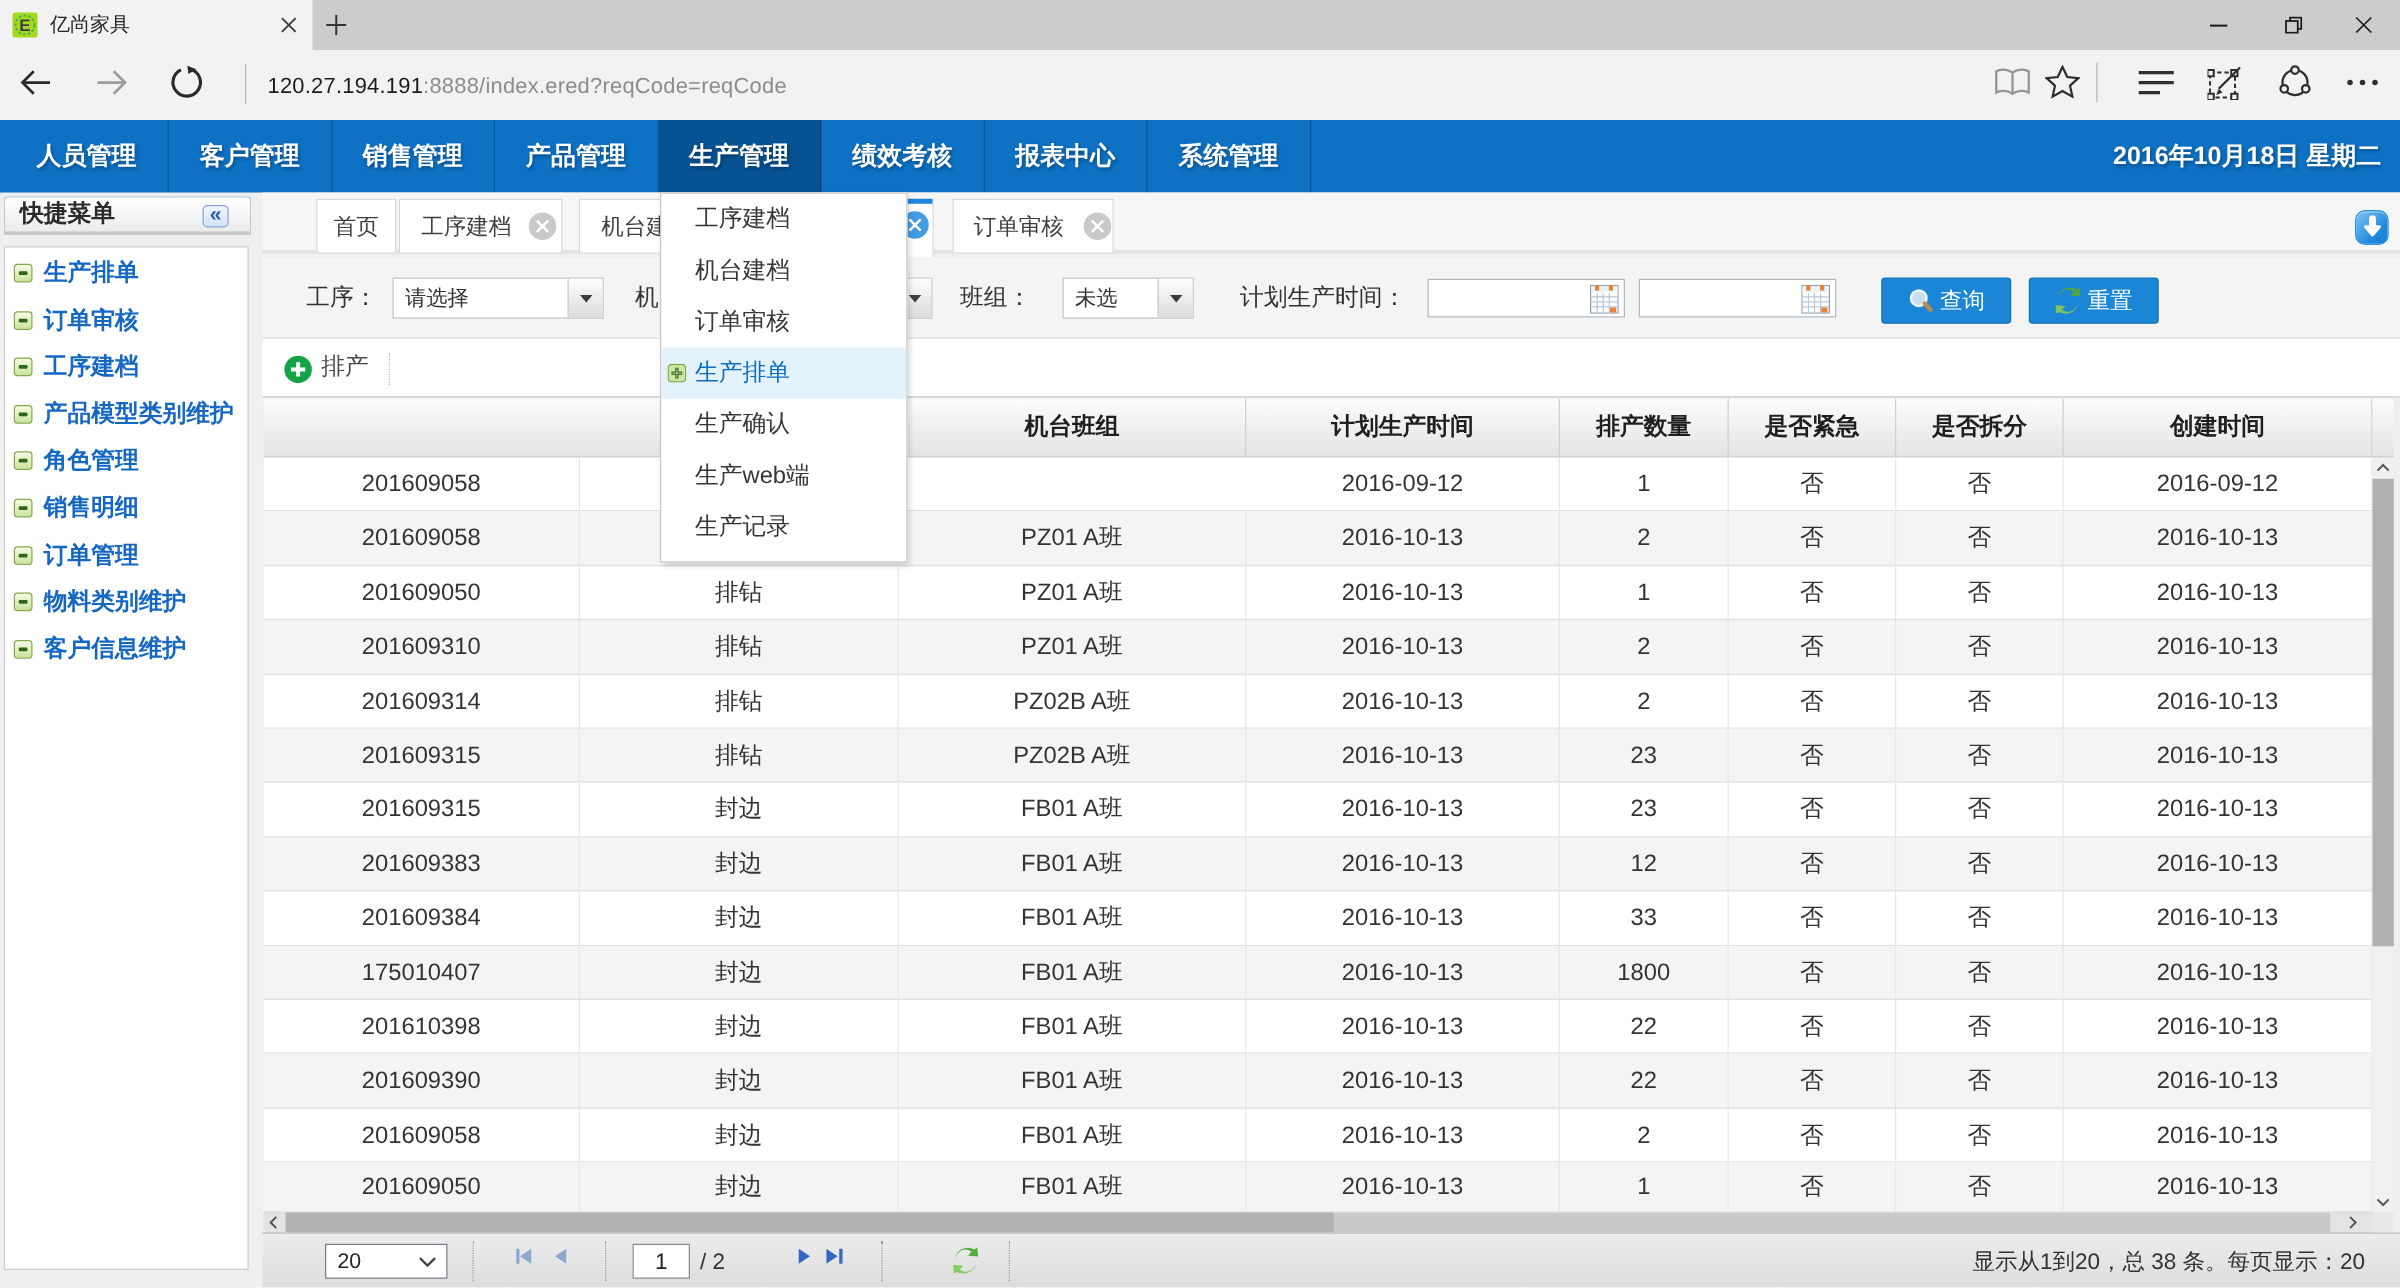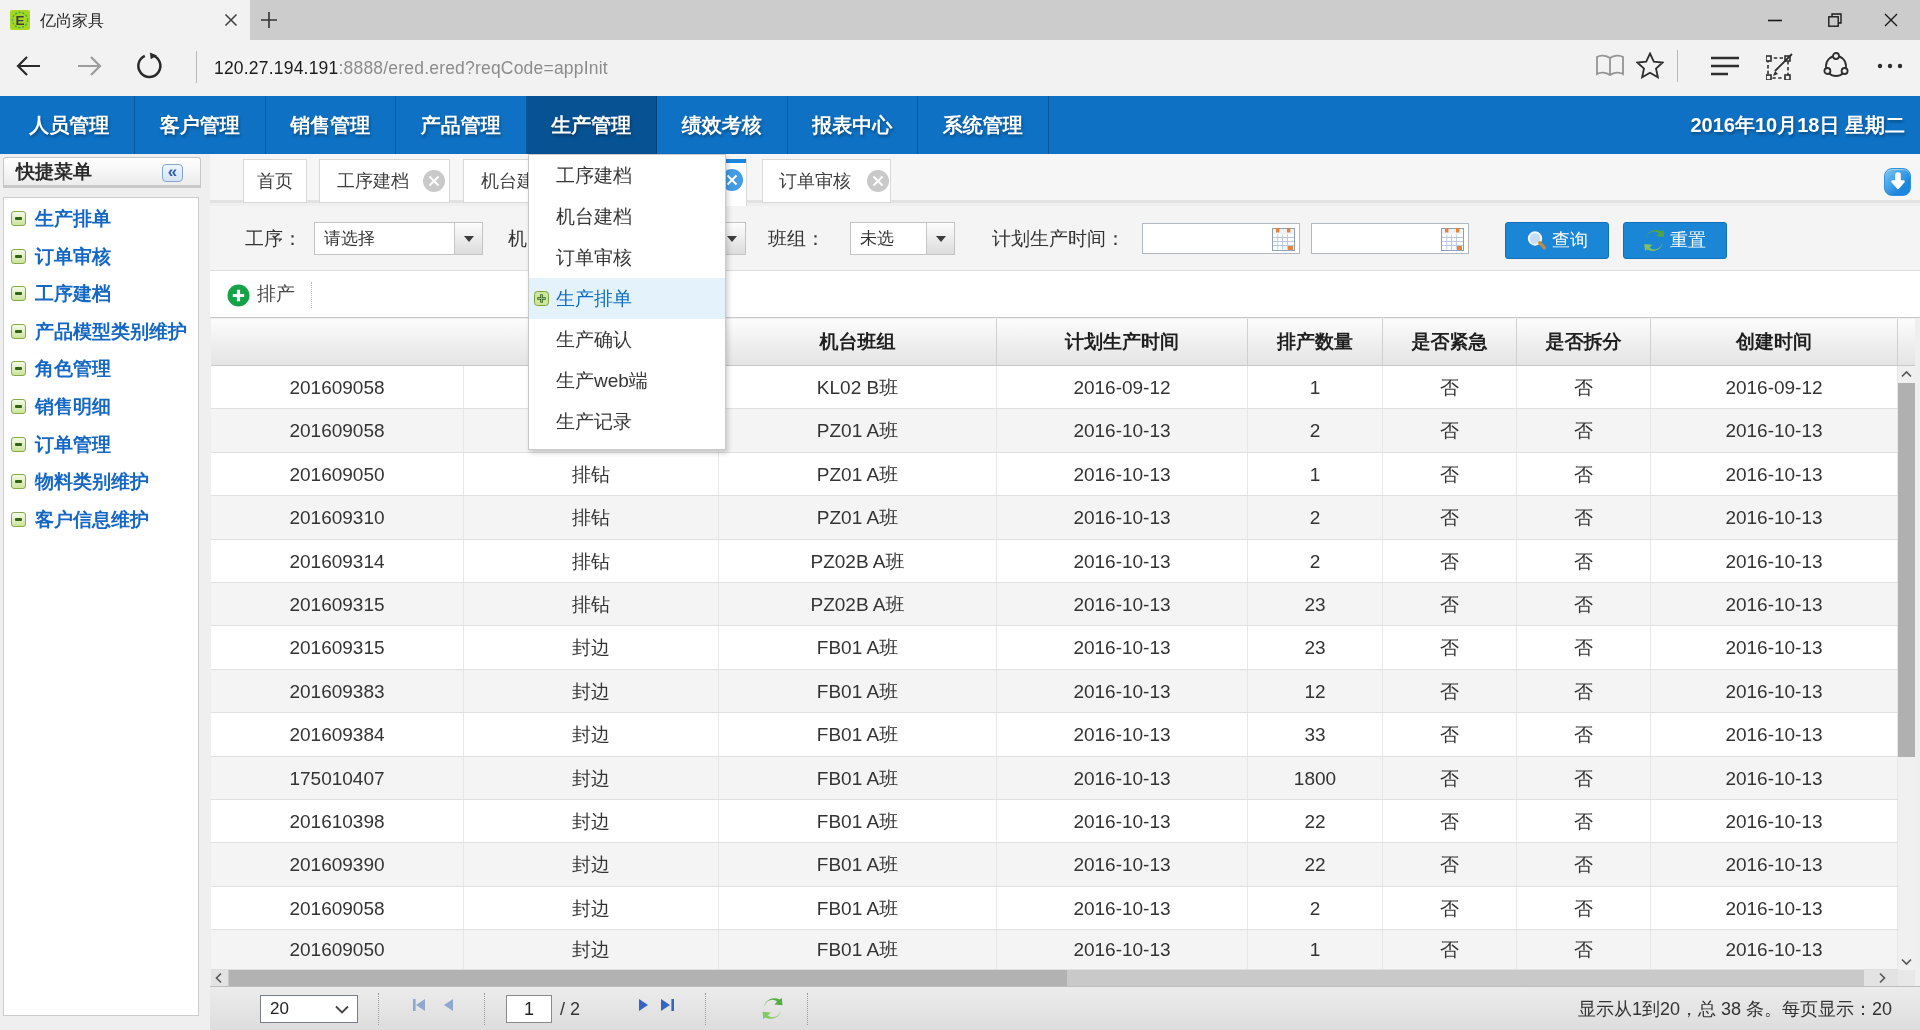--- a/index.html
+++ b/index.html
@@ -146,21 +146,21 @@
         <path d="M2 13h21M15 4l9 9-9 9" stroke="#9d9d9d" stroke-width="2.2" fill="none"></path>
       </svg>
     </div>
 <div class="abs" style="left:136px;top:12px">
       <svg width="28" height="28" viewBox="0 0 28 28" style="">
         <path d="M 8.8 3.9 A 11 11 0 1 0 16.6 3.4" stroke="#2a2a2a" stroke-width="2.5" fill="none"></path>
         <path d="M21 3.4 L13.9 0.5 14.7 7.2 z" fill="#2a2a2a"></path>
       </svg>
     </div>
 <div class="abs vsep" style="left:196px;top:11px;height:32px"></div>
-<div id="urltext" class="abs">120.27.194.191<span class="gray">:8888/ered.ered?reqCode=appInit</span></div>
+<div id="urltext" class="abs">120.27.194.191<span class="gray">:8888/index.ered?reqCode=reqCode</span></div>
 <div class="abs" style="left:1595px;top:14px">
       <svg width="30" height="24" viewBox="0 0 30 24" style="">
         <path d="M15 4 C11 1 5 1 2 3 v17 c3-2 9-2 13 1 4-3 10-3 13-1 V3 c-3-2-9-2-13 1 z M15 4v17" stroke="#949494" stroke-width="1.8" fill="none"></path>
       </svg>
     </div>
 <div class="abs" style="left:1636px;top:12px">
       <svg width="28" height="27" viewBox="0 0 28 27" style="">
         <path d="M14 1.5l3.8 8.1 8.9.9-6.7 6 1.9 8.8-7.9-4.5-7.9 4.5 1.9-8.8-6.7-6 8.9-.9z" stroke="#2e2e2e" stroke-width="1.8" fill="none"></path>
       </svg>
     </div>
@@ -243,21 +243,21 @@
 <div class="mi">
       <div class="ic"></div>
       <div class="tx">物料类别维护</div>
     </div>
 <div class="mi">
       <div class="ic"></div>
       <div class="tx">客户信息维护</div>
     </div>
 </div>
 <div id="mtabsbg" class="abs"></div>
-<div class="mtab abs" style="left:243px;width:64px">
+<div class="mtab abs" style="left:253px;width:64px">
     <div class="t" style="left:0;width:100%;text-align:center">首页</div>
   </div>
 <div class="mtab abs" style="left:319px;width:131px">
     <div class="t" style="left:17px">工序建档</div>
     <div class="closec" style="left:103px;top:10px">
       <svg width="12" height="12" viewBox="0 0 12 12" style="">
         <path d="M1.5 1.5l9 9M10.5 1.5l-9 9" stroke="#fff" stroke-width="2"></path>
       </svg>
     </div>
   </div>
@@ -363,23 +363,20 @@
 <div class="hc" style="left:1440px;width:247px">创建时间</div>
 </div>
 <div id="gheadfill" class="abs"></div>
 <div id="grows" class="abs">
 <div class="grow" style="top:0px;height:43px">
 <div class="c" style="left:0px;width:253px">
         <span>201609058</span>
       </div>
 <div class="c" style="left:253px;width:255px">
         <span>开料</span>
-      </div>
-<div class="c" style="left:508px;width:278px">
-        <span>KL02 B班</span>
       </div>
 <div class="c" style="left:786px;width:251px">
         <span>2016-09-12</span>
       </div>
 <div class="c" style="left:1037px;width:135px">
         <span>1</span>
       </div>
 <div class="c" style="left:1172px;width:134px">
         <span>否</span>
       </div>

